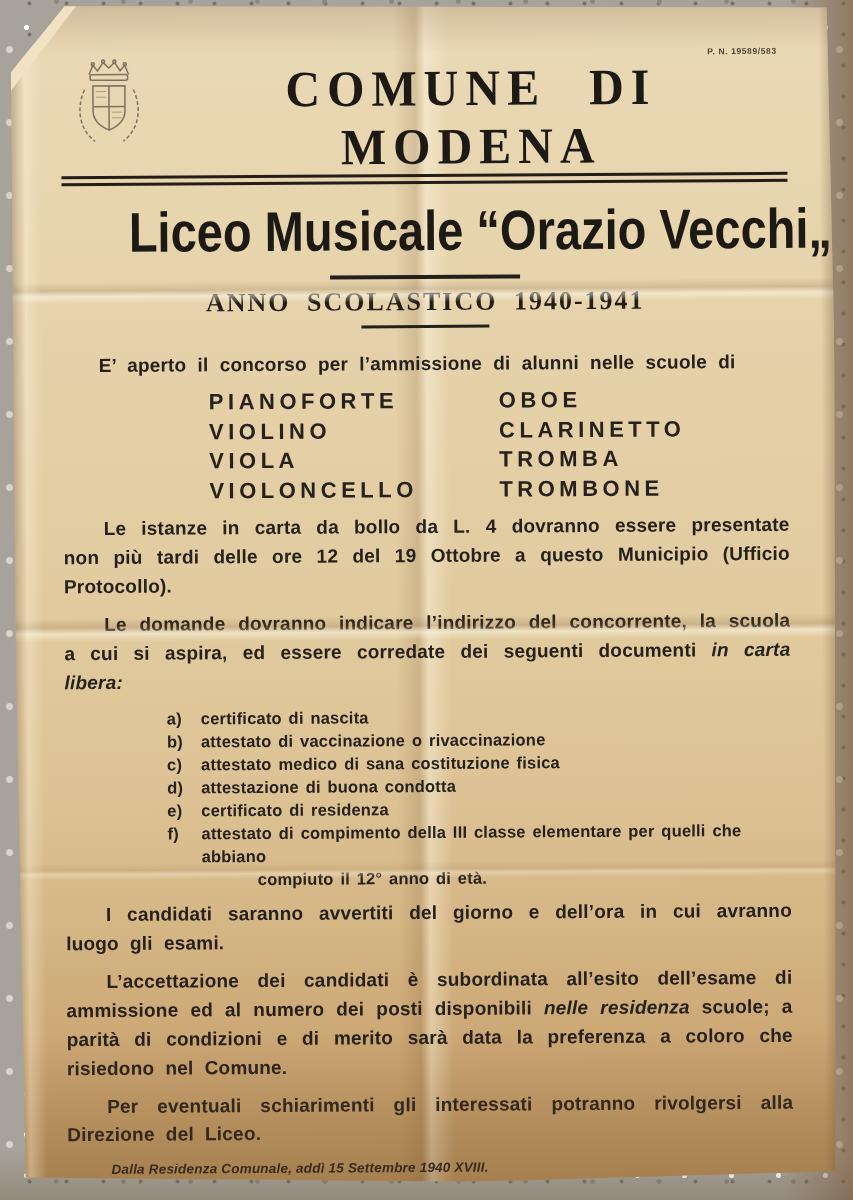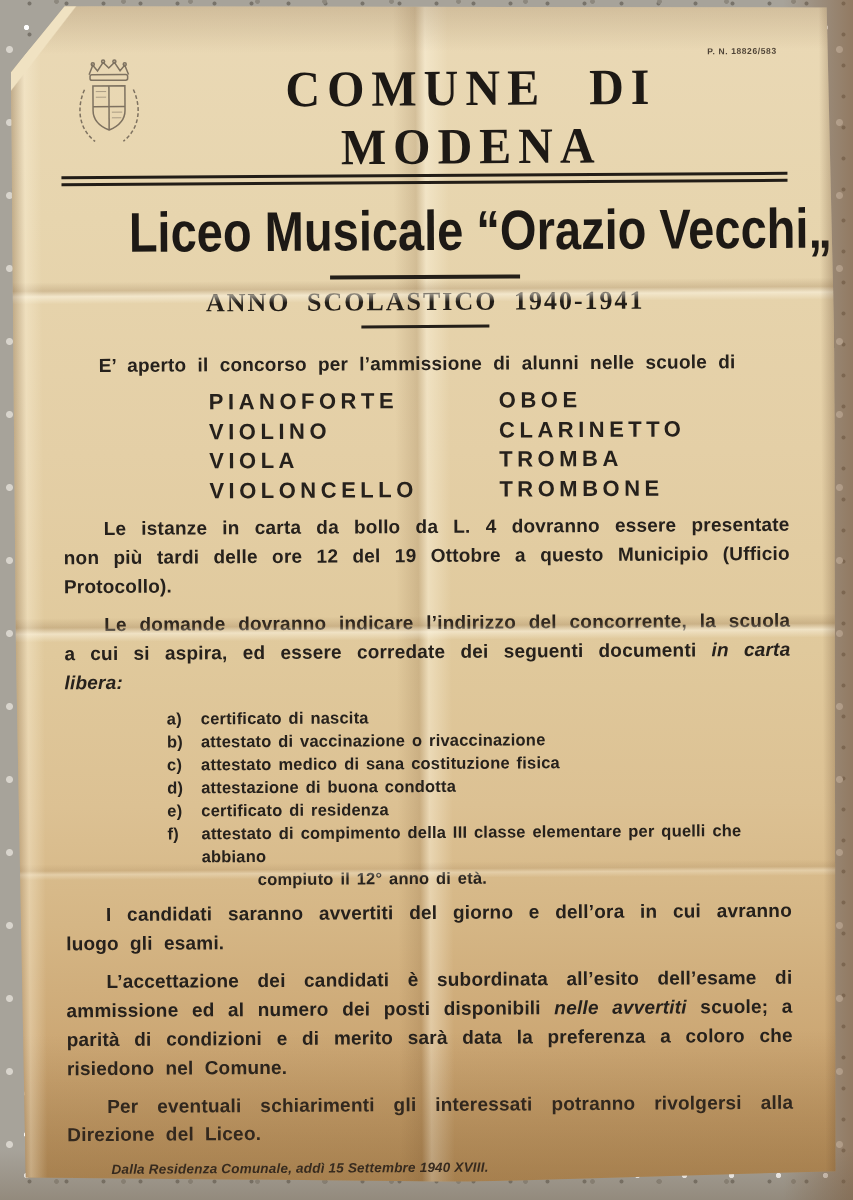--- a/index.html
+++ b/index.html
@@ -78,21 +78,21 @@
 </style>
 </head>
 <body>
 
 <div class="floor-tint-right"></div>
 <div class="floor-tint-bottom"></div>
 
 <div class="poster">
   <div class="inner">
 
-    <div class="print-code">P. N. 18826/583</div>
+    <div class="print-code">P. N. 19589/583</div>
 
     <div class="header-row">
       <svg class="coat" viewBox="0 0 90 100">
         <g fill="none" stroke="#6f6455" stroke-width="1.6">
           <polyline points="24,22 28,12 33,18 39,9 45,15 51,9 57,18 62,12 66,22"></polyline>
           <circle cx="28" cy="11" r="1.6"></circle>
             <circle cx="39" cy="8" r="1.6"></circle>
             <circle cx="51" cy="8" r="1.6"></circle>
             <circle cx="62" cy="11" r="1.6"></circle>
           <rect x="25" y="22" width="40" height="6" rx="2"></rect>
@@ -166,21 +166,21 @@
         <span class="doc-letter">f)</span>
         <span class="doc-text">
           <span>attestato di compimento della III classe elementare per quelli che abbiano</span>
           <div class="doc-cont">compiuto il 12° anno di età.</div>
         </span>
       </div>
     </div>
 
     <div class="bodytext para">I candidati saranno avvertiti del giorno e dell’ora in cui avranno luogo gli esami.</div>
 
-    <div class="bodytext para"><span>L’accettazione dei candidati è subordinata all’esito dell’esame di ammissione ed al numero dei posti disponibili </span><span class="it">nelle avvertiti</span><span> scuole; a parità di condizioni e di merito sarà data la preferenza a coloro che risiedono nel Comune.</span></div>
+    <div class="bodytext para"><span>L’accettazione dei candidati è subordinata all’esito dell’esame di ammissione ed al numero dei posti disponibili </span><span class="it">nelle residenza</span><span> scuole; a parità di condizioni e di merito sarà data la preferenza a coloro che risiedono nel Comune.</span></div>
 
     <div class="bodytext para">Per eventuali schiarimenti gli interessati potranno rivolgersi alla Direzione del Liceo.</div>
 
     <div class="dateline">Dalla Residenza Comunale, addì 15 Settembre 1940 XVIII.</div>
 
     <div class="signatures">
       <div class="sig-center">
         <div class="sig-title">IL COMMISSARIO PREFETTIZIO</div>
 
       </div>

